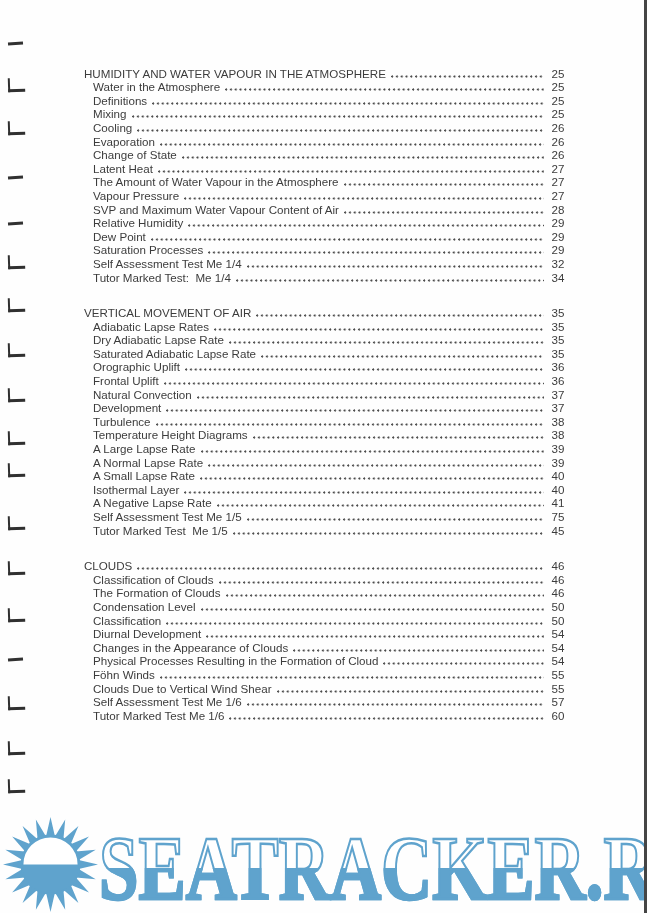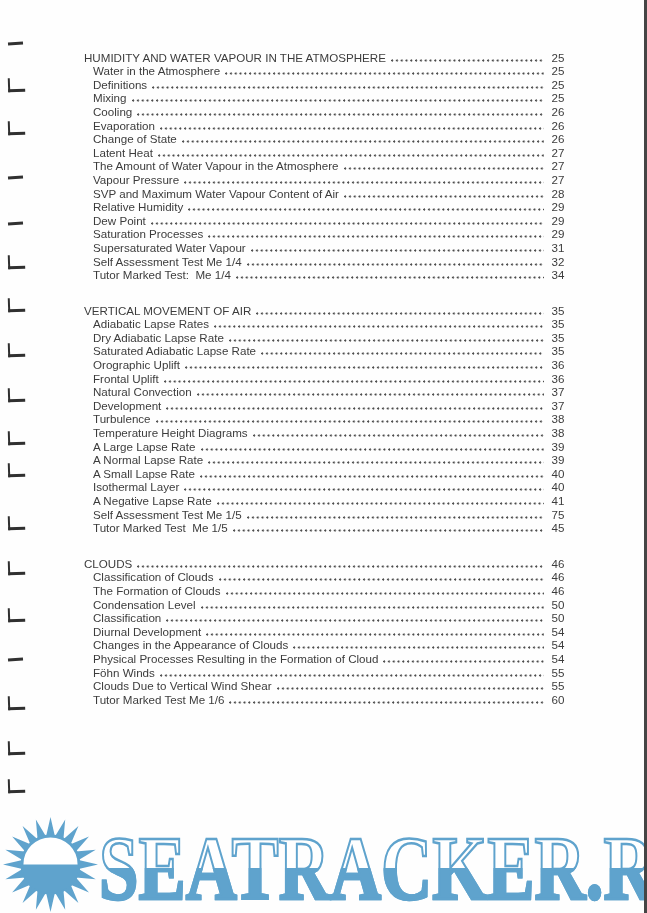--- a/index.html
+++ b/index.html
@@ -9,21 +9,21 @@
     font-family:"Liberation Sans",sans-serif;
   }
   
   .scan-edge{position:absolute;top:0;right:0;width:3px;height:913px;background:#454545;}
   
   .bind{position:absolute;left:8px;opacity:.88;}
   .bind.l{width:15px;height:11px;border-left:2px solid #141414;border-bottom:3px solid #141414;transform:rotate(-2deg);}
   .bind.d{width:15px;height:3px;background:#141414;transform:rotate(-3deg);}
 
   
-  .toc{position:absolute;left:84px;top:50px;width:486px;color:#3c3c3c;}
+  .toc{position:absolute;left:84px;top:66px;width:486px;color:#3c3c3c;}
   .toc-section{margin-bottom:22px;}
   .toc-row{display:flex;align-items:flex-end;height:13.6px;font-size:11.6px;line-height:12px;}
   .toc-row .lbl{white-space:pre;flex:0 0 auto;}
   .toc-row.entry .lbl{padding-left:9px;text-align:center;}
   .toc-row .dots{
     flex:1 1 auto;height:3px;margin:0 2px 2px 5px;
     background-image:radial-gradient(circle at 1.2px 1.5px,#4c4c4c 0.9px,transparent 1.3px);
     background-size:4.8px 3px;background-repeat:repeat-x;background-position:left bottom;
   }
   .toc-row .pg{flex:0 0 24px;text-align:center;}
@@ -128,25 +128,20 @@
         <span class="lbl">Dew Point</span>
         <span class="dots"></span>
         <span class="pg">29</span>
       </div>
       <div class="toc-row entry">
         <span class="lbl">Saturation Processes</span>
         <span class="dots"></span>
         <span class="pg">29</span>
       </div>
       <div class="toc-row entry">
-        <span class="lbl">Supersaturated Water Vapour</span>
-        <span class="dots"></span>
-        <span class="pg">31</span>
-      </div>
-      <div class="toc-row entry">
         <span class="lbl">Self Assessment Test Me 1/4</span>
         <span class="dots"></span>
         <span class="pg">32</span>
       </div>
       <div class="toc-row entry">
         <span class="lbl">Tutor Marked Test:  Me 1/4</span>
         <span class="dots"></span>
         <span class="pg">34</span>
       </div>
     </div>
@@ -280,20 +275,25 @@
       </div>
       <div class="toc-row entry">
         <span class="lbl">Föhn Winds</span>
         <span class="dots"></span>
         <span class="pg">55</span>
       </div>
       <div class="toc-row entry">
         <span class="lbl">Clouds Due to Vertical Wind Shear</span>
         <span class="dots"></span>
         <span class="pg">55</span>
+      </div>
+      <div class="toc-row entry">
+        <span class="lbl">Self Assessment Test Me 1/6</span>
+        <span class="dots"></span>
+        <span class="pg">57</span>
       </div>
       <div class="toc-row entry">
         <span class="lbl">Tutor Marked Test Me 1/6</span>
         <span class="dots"></span>
         <span class="pg">60</span>
       </div>
     </div>
   </div>
 
 <svg class="sun" viewBox="0 0 100 100" aria-hidden="true">

